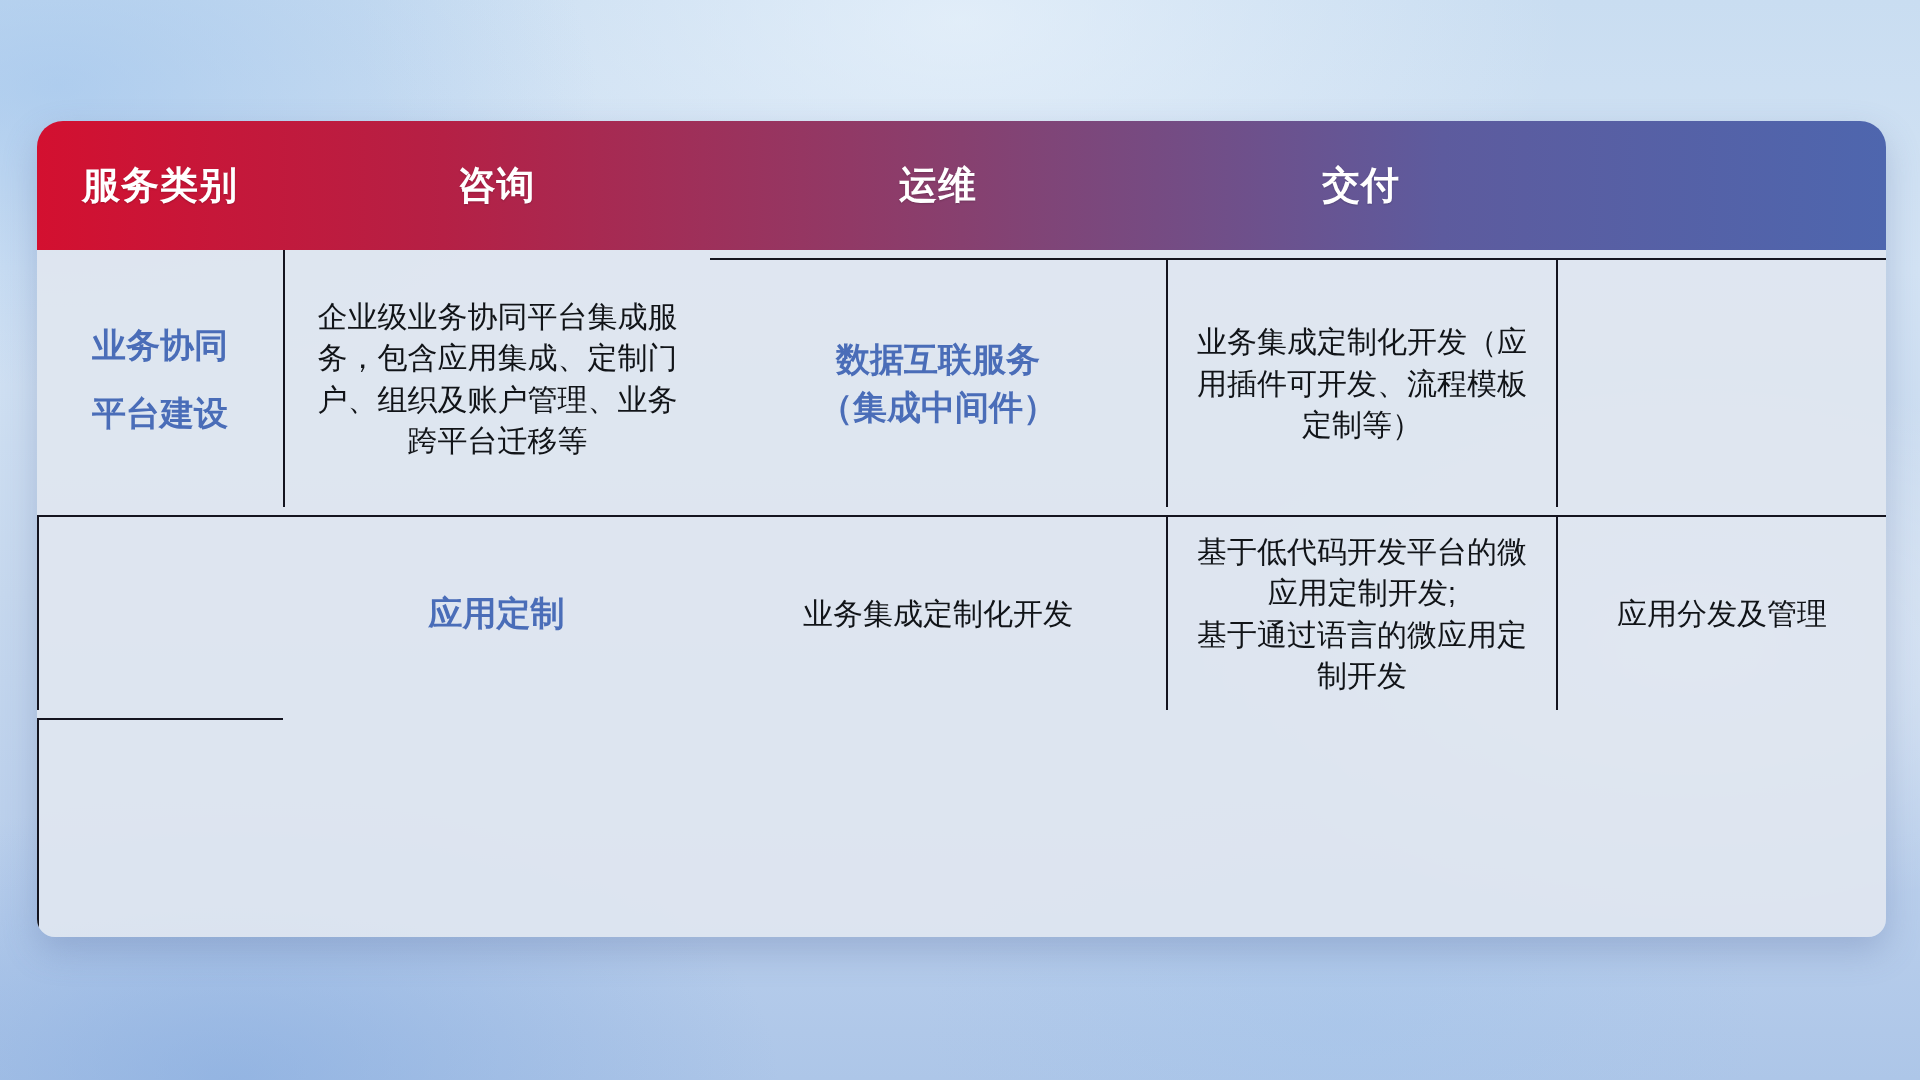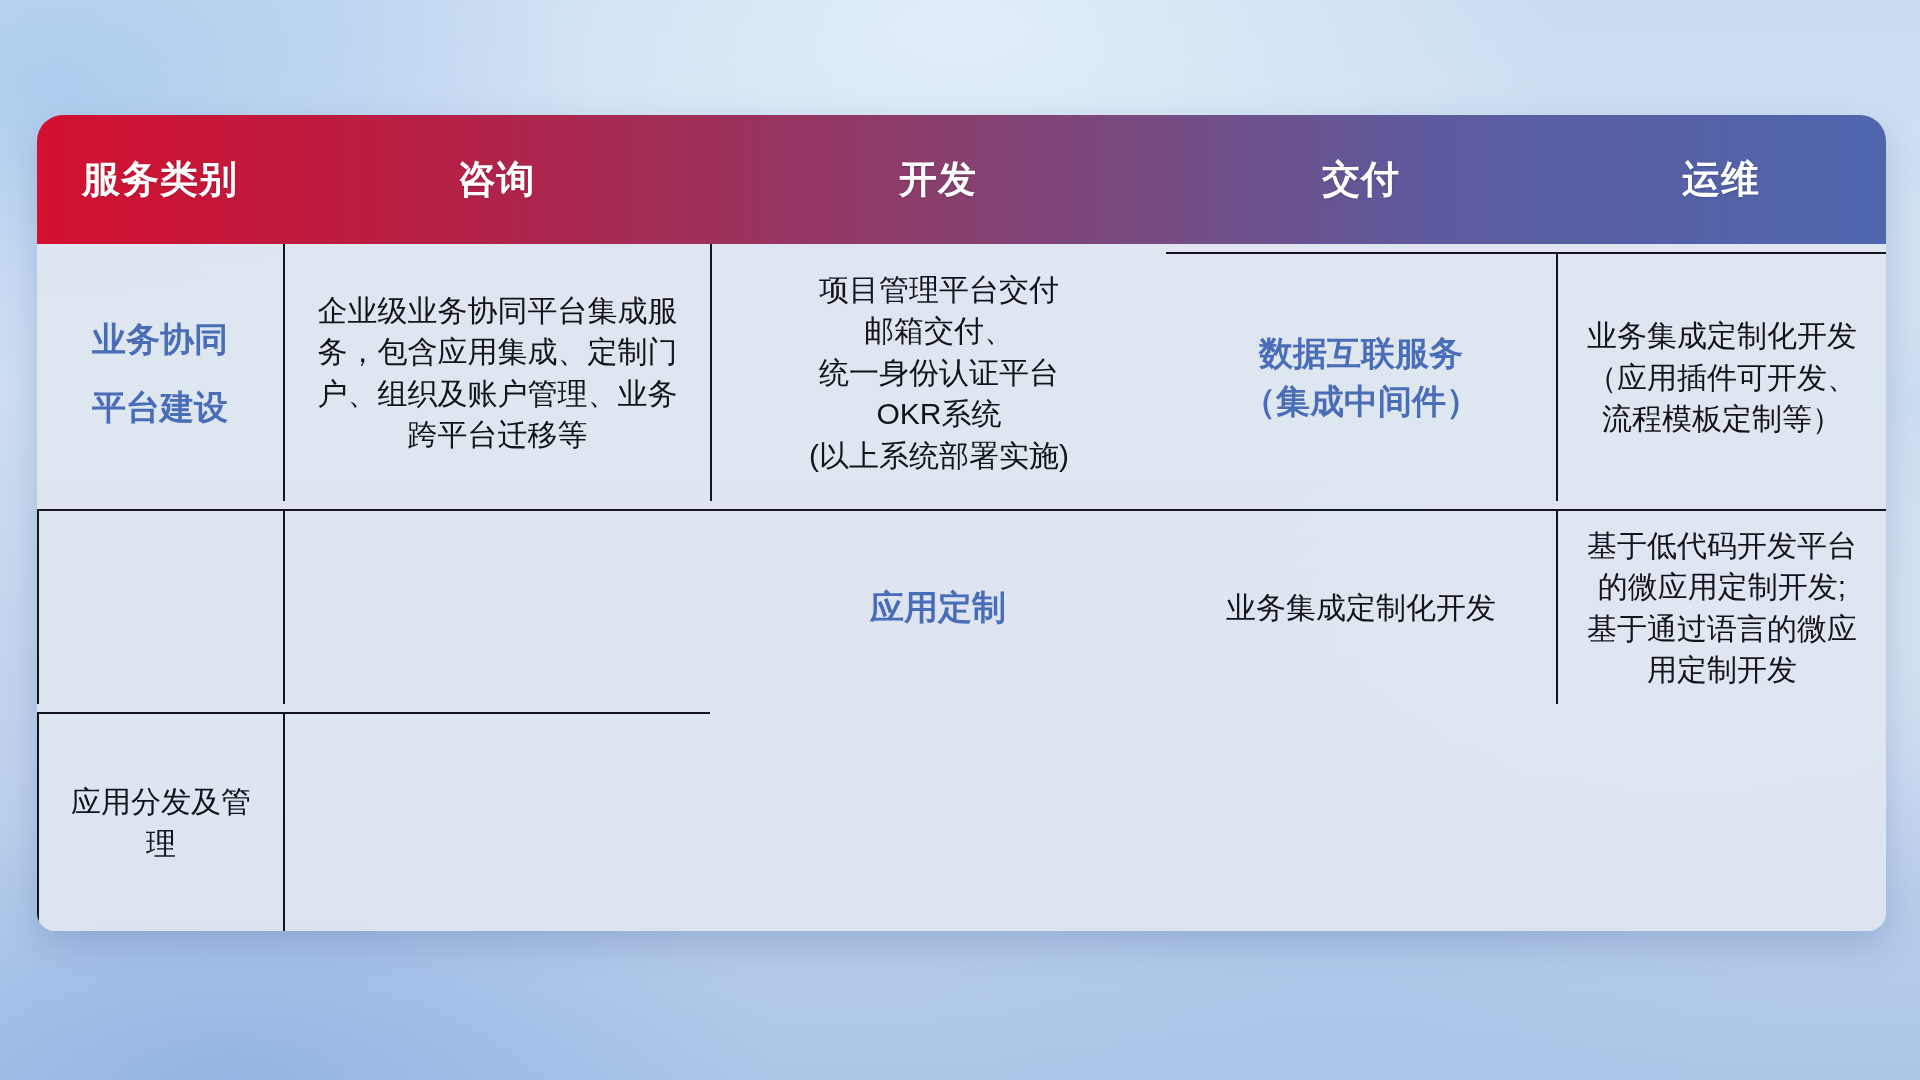--- a/index.html
+++ b/index.html
@@ -17,21 +17,21 @@
     background:
       radial-gradient(900px 500px at 3% 8%, rgba(150,190,235,.55), transparent 60%),
       radial-gradient(1100px 600px at 50% 2%, rgba(238,246,253,.65), transparent 55%),
       radial-gradient(1000px 520px at 12% 100%, rgba(122,163,220,.50), transparent 55%),
       radial-gradient(900px 500px at 88% 60%, rgba(255,255,255,.50), transparent 55%),
       radial-gradient(700px 400px at 70% 95%, rgba(160,195,235,.35), transparent 60%),
       linear-gradient(180deg,#c9ddf1 0%,#d3e3f4 25%,#c6d8ee 55%,#b7cdeb 85%,#adc6e8 100%);
   }
   .stage{position:relative;width:1920px;height:1080px;}
   .card{
-    position:absolute;left:37px;top:115px;width:1849px;height:816px;
+    position:absolute;left:37px;top:121px;width:1849px;height:816px;
     border-radius:26px 26px 18px 18px;overflow:hidden;
     box-shadow:0 14px 34px rgba(90,110,160,.30);
   }
   .thead{
     display:grid;grid-template-columns:246px 427px 456px 390px 330px;
     height:129px;align-items:center;
     background:linear-gradient(90deg,var(--header_red) 0%,#b52045 22%,var(--header_mid) 50%,#5d5b9e 76%,var(--header_blue) 100%);
   }
   .th{
     color:#ffffff;font-size:38px;font-weight:bold;text-align:center;
@@ -58,35 +58,29 @@
 </style>
 </head>
 <body>
 
 <div class="stage">
   <div class="card">
 
     <div class="thead">
       <div class="th">服务类别</div>
       <div class="th">咨询</div>
-      <div class="th">开发</div>
+      <div class="th">运维</div>
       <div class="th">交付</div>
-      <div class="th">运维</div>
     </div>
 
     <div class="tbody">
 
       <div class="cell cat tall">业务协同
 平台建设</div>
       <div class="cell v-line">企业级业务协同平台集成服务，包含应用集成、定制门户、组织及账户管理、业务跨平台迁移等</div>
-      <div class="cell v-line">项目管理平台交付
-邮箱交付、
-统一身份认证平台
-OKR系统
-(以上系统部署实施)</div>
 
       <div class="cell cat h-line">数据互联服务
 （集成中间件）</div>
       <div class="cell v-line h-line">业务集成定制化开发（应用插件可开发、流程模板定制等）</div>
       <div class="cell v-line h-line"></div>
       <div class="cell v-line h-line"></div>
 
       <div class="cell cat h-line">应用定制</div>
       <div class="cell h-line">业务集成定制化开发</div>
       <div class="cell v-line h-line">基于低代码开发平台的微应用定制开发;

